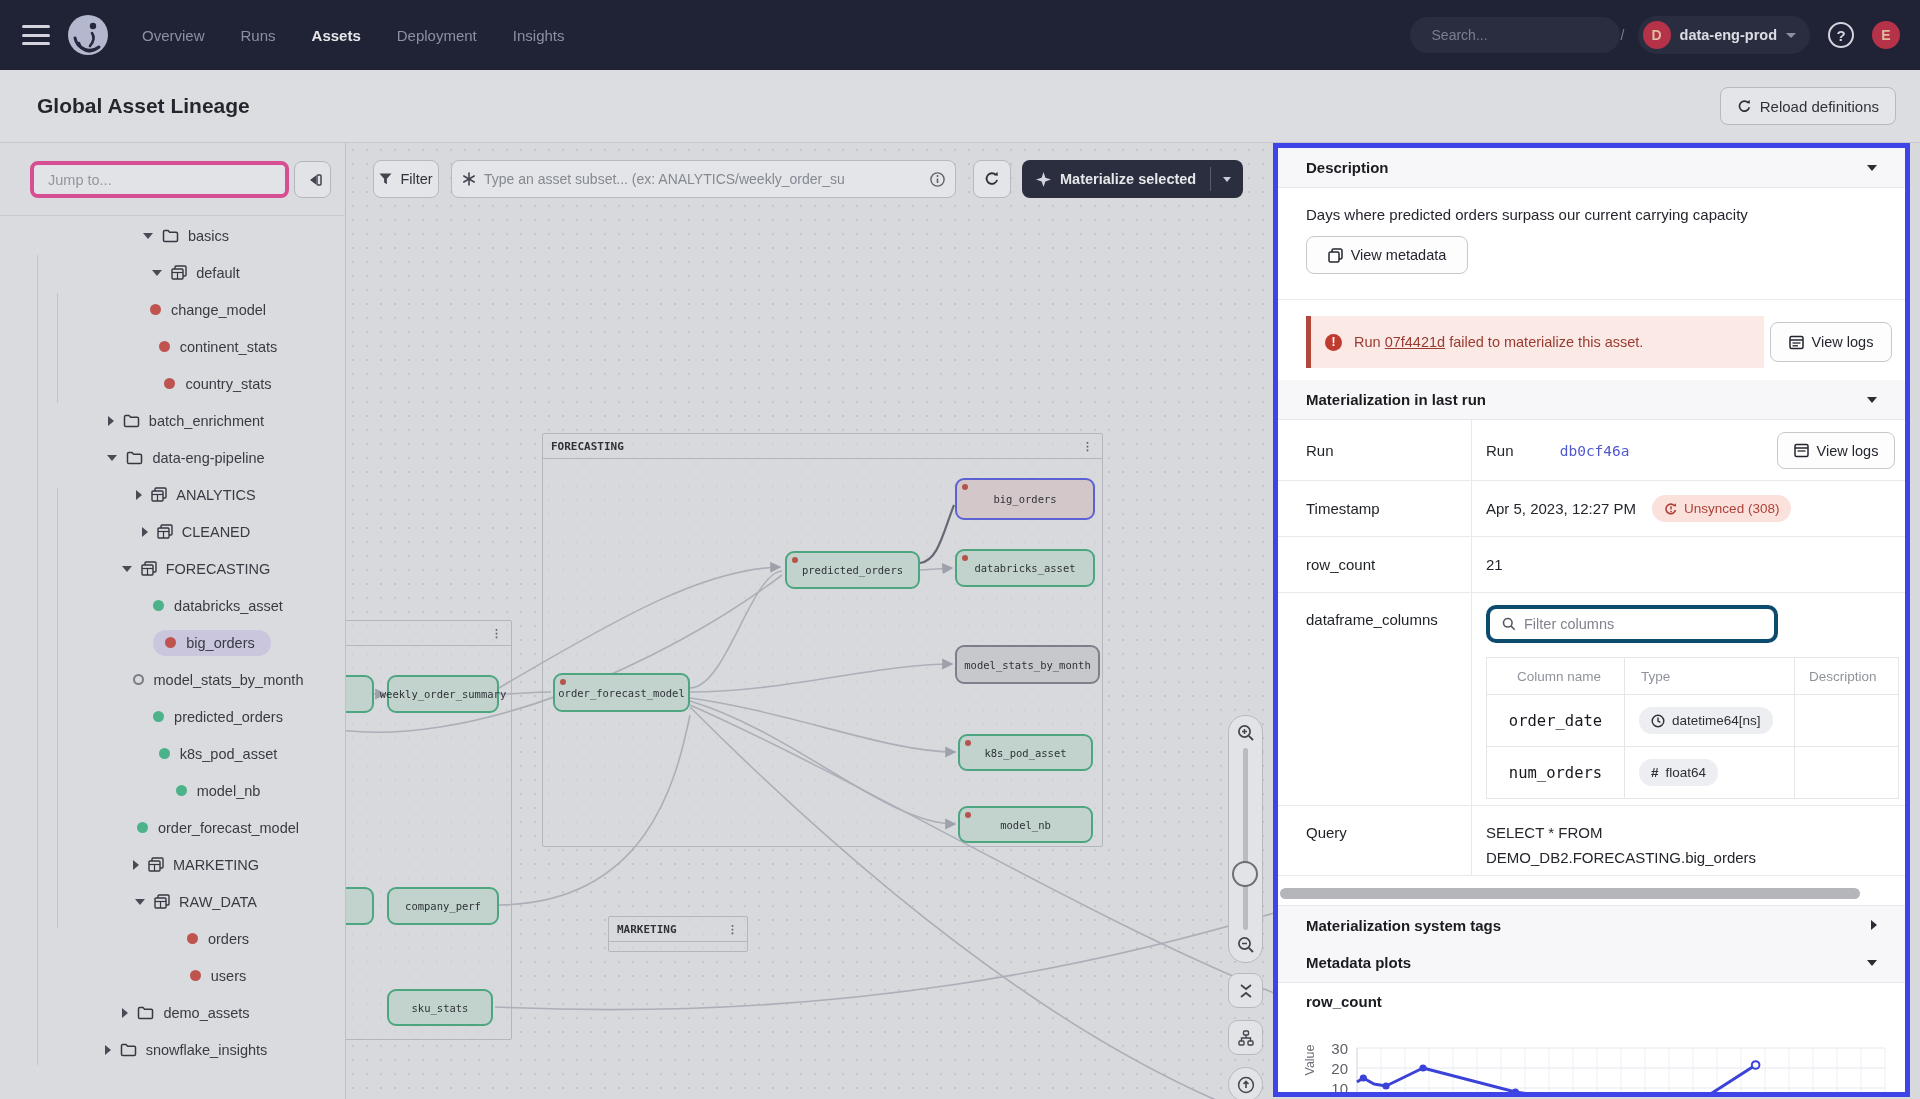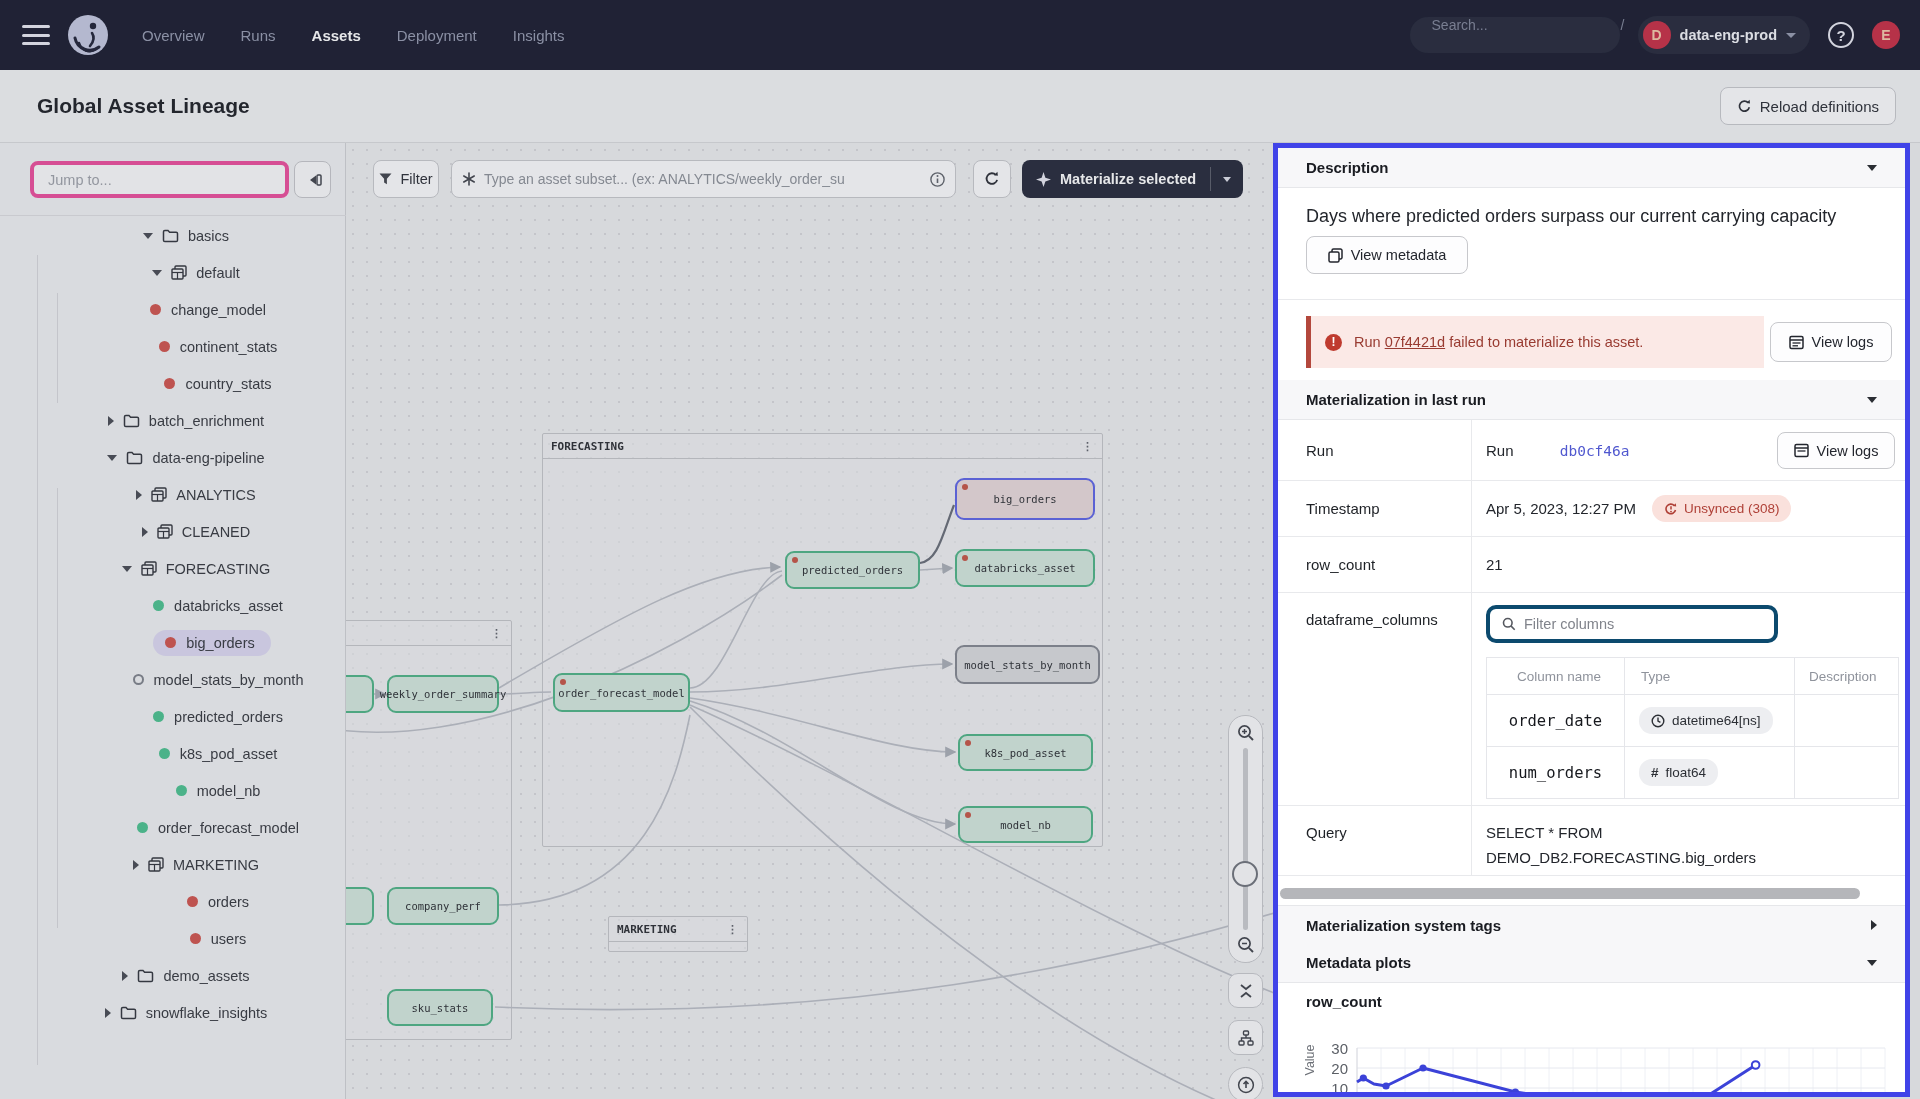--- a/index.html
+++ b/index.html
@@ -11,21 +11,21 @@
     display:flex; align-items:center; z-index:10; }
   #hamburger { width:28px; height:20px; margin-left:22px; display:flex; flex-direction:column;
     justify-content:space-between; cursor:pointer; }
   #hamburger div { height:3px; background:#e8e9f2; border-radius:2px; }
   #logo { margin-left:16px; }
   #nav-items { display:flex; gap:36px; margin-left:32px; }
   .nav-item { color:#9297ad; font-size:15px; cursor:pointer; }
   .nav-item.active { color:#ffffff; font-weight:700; }
   #nav-right { margin-left:auto; display:flex; align-items:center; gap:18px; margin-right:20px; }
   #search-pill { width:210px; height:36px; background:#1d2033; border-radius:18px;
-    display:flex; align-items:flex-start; padding:0 14px; gap:8px; }
+    display:flex; align-items:center; padding:0 14px; gap:8px; }
   #search-pill input { flex:1; background:transparent; border:none; outline:none; color:#aeb2c4;
     font-size:14px; font-family:"Liberation Sans",sans-serif; }
   #search-pill input::placeholder { color:#7c8196; }
   #search-slash { color:#7c8196; font-size:14px; }
   #deploy-pill { height:38px; background:#1d2033; border-radius:19px; display:flex;
     align-items:center; gap:9px; padding:0 14px 0 5px; cursor:pointer; }
   .avatar { width:28px; height:28px; border-radius:50%; background:#c6263e; color:#f4c9a8;
     font-weight:700; font-size:14px; display:flex; align-items:center; justify-content:center; }
   #deploy-name { color:#f2f3f8; font-size:14.5px; font-weight:600; }
   .chev-dn-lt { width:0; height:0; border-left:5px solid transparent; border-right:5px solid transparent;
@@ -123,21 +123,21 @@
     border:5px solid #4043e8; z-index:50; }
   #panel-inner { position:relative; width:627px; height:944px; overflow:hidden; }
   .sec-head { position:absolute; left:0; width:627px; height:40px; background:#f7f7f9;
     border-bottom:1px solid #e6e7ea; display:flex; align-items:center; padding:0 28px; cursor:pointer; }
   .sec-head .sec-title { font-size:15px; font-weight:700; color:#1a1c22; }
   .sec-chev { margin-left:auto; }
   .chev-dn-dk { width:0; height:0; border-left:5.5px solid transparent; border-right:5.5px solid transparent;
     border-top:6.5px solid #2a2d33; }
   .chev-rt-dk { width:0; height:0; border-top:5.5px solid transparent; border-bottom:5.5px solid transparent;
     border-left:6.5px solid #2a2d33; }
-  #desc-body { position:absolute; left:28px; top:58px; font-size:18px; color:#23262c; }
+  #desc-body { position:absolute; left:28px; top:58px; font-size:15px; color:#23262c; }
   #view-metadata-btn { position:absolute; left:28px; top:88px; width:162px; height:38px; }
   #desc-divider { position:absolute; left:0; top:151px; width:627px; height:1px; background:#e8e9ec; }
   #alert { position:absolute; left:28px; top:168px; width:458px; height:52px; background:#fbe9e6;
     border-left:5px solid #b3473c; display:flex; align-items:center; gap:12px; padding:0 14px; }
   #alert-icon { width:17px; height:17px; border-radius:50%; background:#bf3b2f; color:#fff; font-size:12px;
     font-weight:700; display:flex; align-items:center; justify-content:center; flex:none; }
   #alert-text { font-size:14.5px; color:#993b31; }
   #alert-text a { color:#993b31; text-decoration:underline; cursor:pointer; }
   #view-logs-1 { position:absolute; left:492px; top:174px; width:122px; height:40px; }
   #mat-head { top:232px; }
@@ -404,20 +404,34 @@
           <span class="car right"></span>
           <span class="ticon">
             <svg class="i" width="16" height="15" viewBox="0 0 16 15">
               <rect x="4" y="1" width="11" height="10" rx="1" stroke="#2a2d35" stroke-width="1.4" fill="none"></rect>
               <rect x="1" y="4" width="11" height="10" rx="1" stroke="#2a2d35" stroke-width="1.4" fill="#f0f1f3"></rect>
               <line x1="1" y1="7.5" x2="12" y2="7.5" stroke="#2a2d35" stroke-width="1.2"></line>
               <line x1="6.5" y1="7.5" x2="6.5" y2="14" stroke="#2a2d35" stroke-width="1.2"></line>
             </svg>
           </span>
           <span>MARKETING</span>
+        </span>
+      </div>
+      <div class="trow" style="padding-left: 46px;">
+        <span class="inner">
+          <span class="car down"></span>
+          <span class="ticon">
+            <svg class="i" width="16" height="15" viewBox="0 0 16 15">
+              <rect x="4" y="1" width="11" height="10" rx="1" stroke="#2a2d35" stroke-width="1.4" fill="none"></rect>
+              <rect x="1" y="4" width="11" height="10" rx="1" stroke="#2a2d35" stroke-width="1.4" fill="#f0f1f3"></rect>
+              <line x1="1" y1="7.5" x2="12" y2="7.5" stroke="#2a2d35" stroke-width="1.2"></line>
+              <line x1="6.5" y1="7.5" x2="6.5" y2="14" stroke="#2a2d35" stroke-width="1.2"></line>
+            </svg>
+          </span>
+          <span>RAW_DATA</span>
         </span>
       </div>
       <div class="trow" style="padding-left: 90px;">
         <span class="inner">
           <span class="dot error"></span>
           <span>orders</span>
         </span>
       </div>
       <div class="trow" style="padding-left: 90px;">
         <span class="inner">

